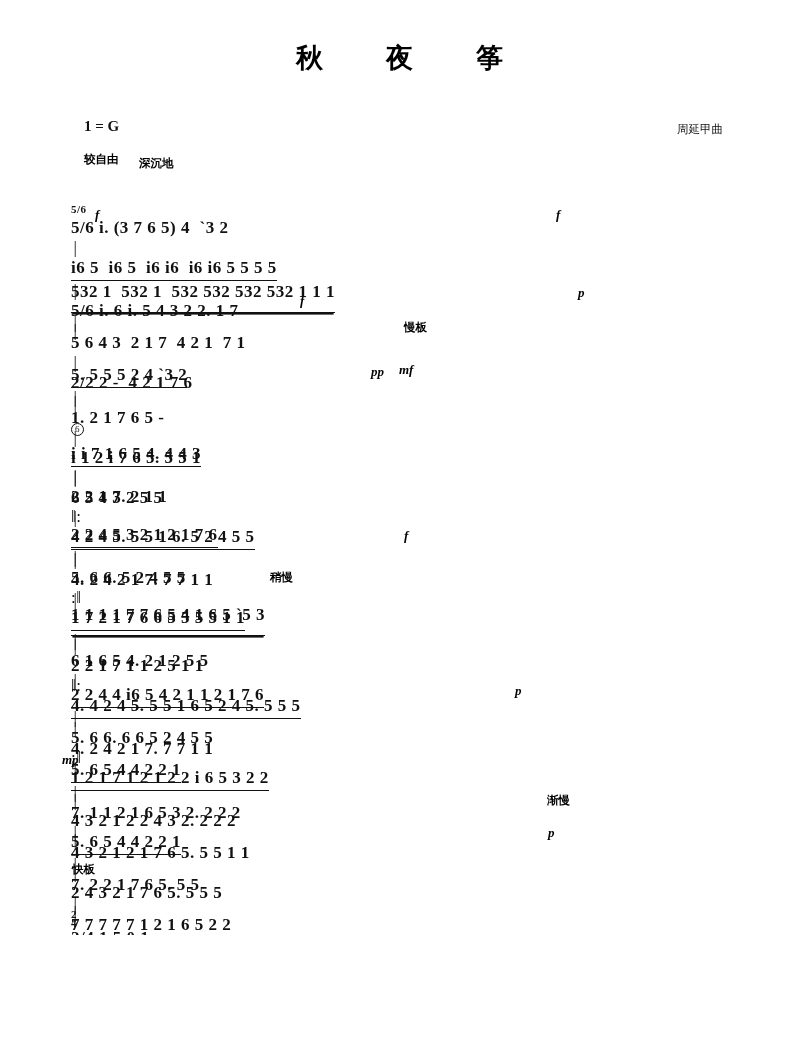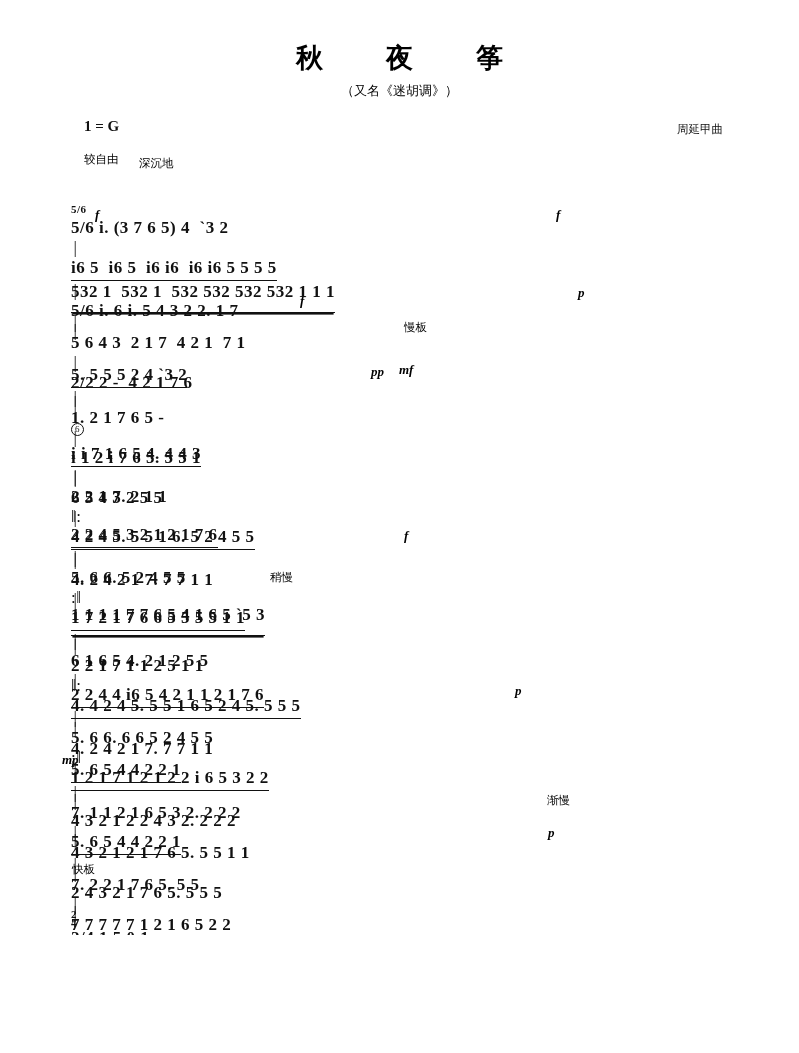--- a/index.html
+++ b/index.html
@@ -17,21 +17,21 @@
   }
   .key{
     position:absolute;top:118px;left:84px;
     font-family:"Liberation Serif",serif;font-weight:bold;font-size:15px;
   }
   .composer{
     position:absolute;top:122px;right:76px;
     font-family:"DejaVu Sans",sans-serif;font-size:11.5px;
   }
   .tempo-mark{
-    position:absolute;font-family:"DejaVu Sans",sans-serif;font-size:11.5px;font-weight:normal;color:#000;
+    position:absolute;font-family:"DejaVu Sans",sans-serif;font-size:11.5px;font-weight:bold;color:#000;
   }
   .dyn{
     position:absolute;font-family:"Liberation Serif",serif;font-style:italic;font-weight:bold;font-size:13px;color:#000;
   }
 
   
   .row{
     position:absolute;left:52px;width:700px;
     font-family:"Liberation Serif",serif;
     font-size:17px;font-weight:bold;
@@ -54,21 +54,20 @@
     background:#555;border-radius:4px;
     transform:skewX(-18deg);
   }
 </style>
 </head>
 <body>
 
 <div class="sheet">
 
   <div class="title">秋　夜　筝</div>
-  <div class="subtitle">（又名《迷胡调》）</div>
   <div class="key">1 = G</div>
   <div class="composer">周延甲曲</div>
 
   <div class="tempo-mark" style="top:152px;left:84px;">较自由</div>
   <div class="tempo-mark" style="top:156px;left:139px;">深沉地</div>
 
   <div class="tempo-mark" style="top:320px;left:404px;">慢板</div>
   <div class="tempo-mark" style="top:570px;left:270px;">稍慢</div>
   <div class="tempo-mark" style="top:793px;left:547px;">渐慢</div>
   <div class="tempo-mark" style="top:862px;left:72px;">快板</div>

